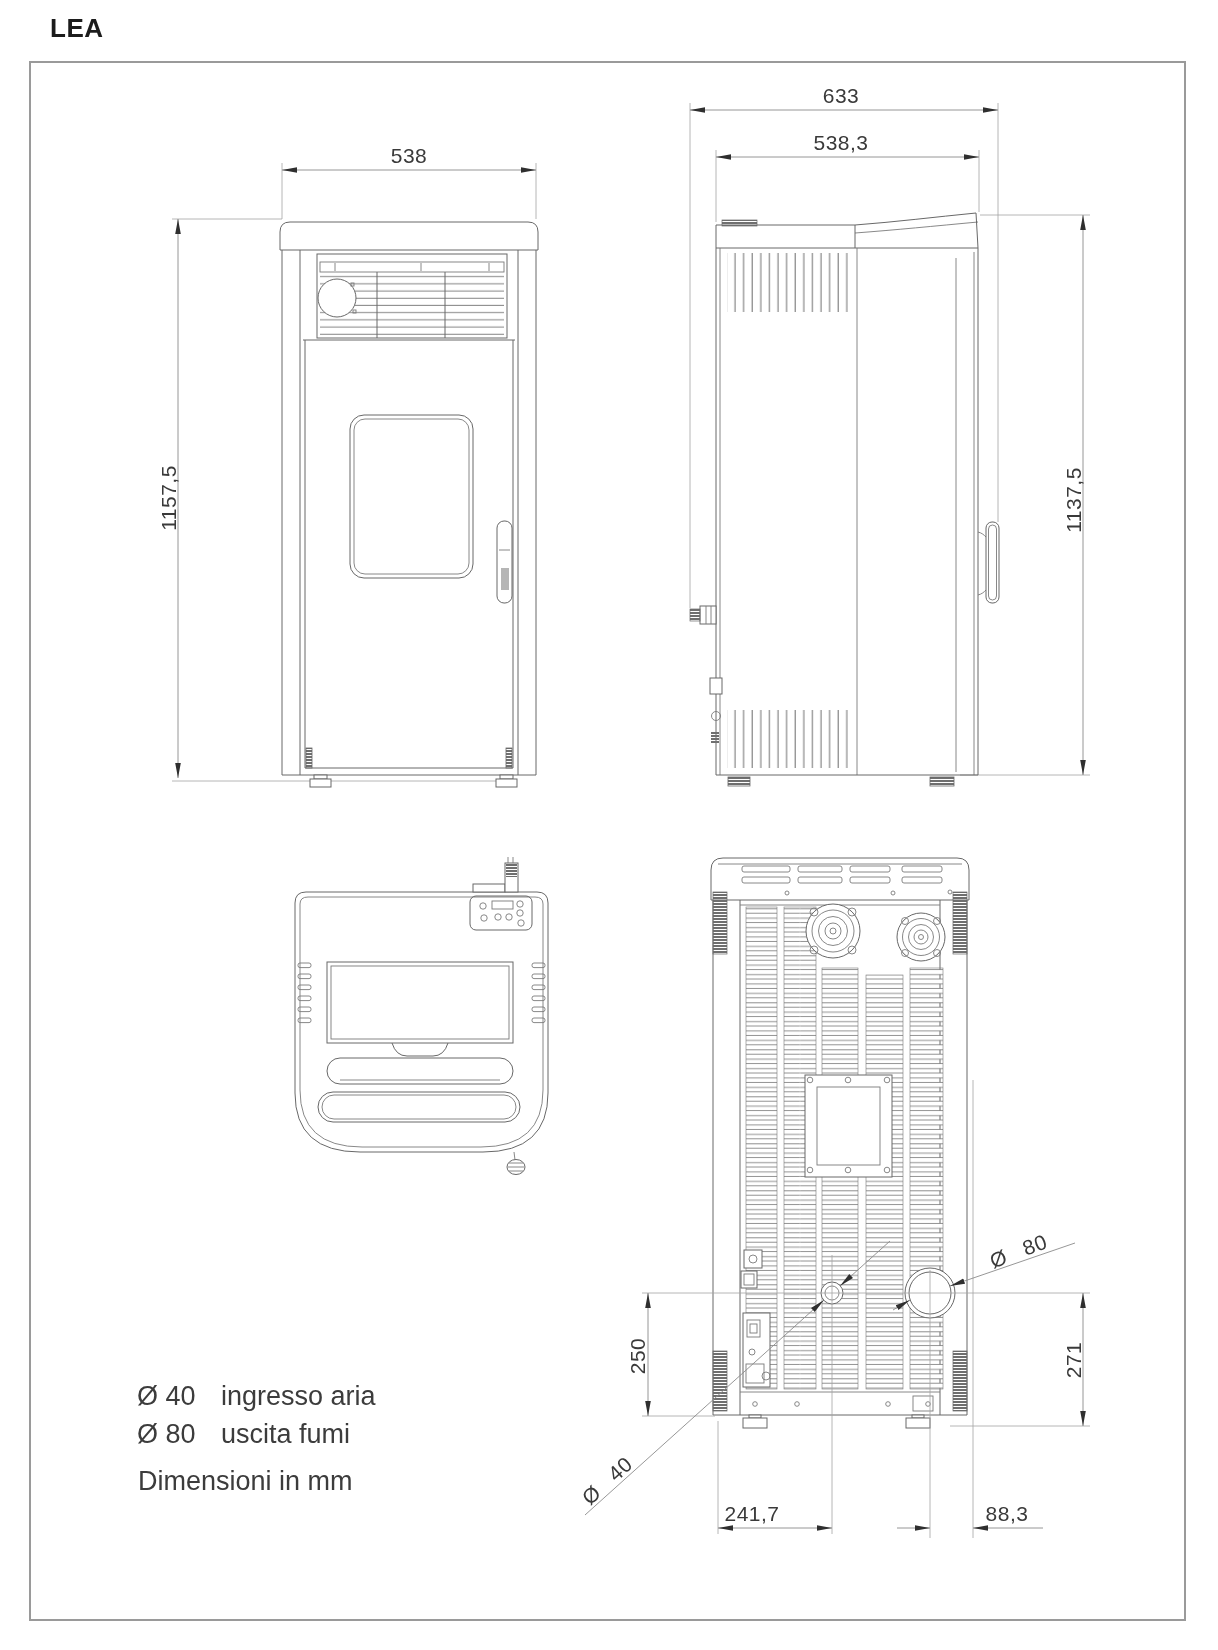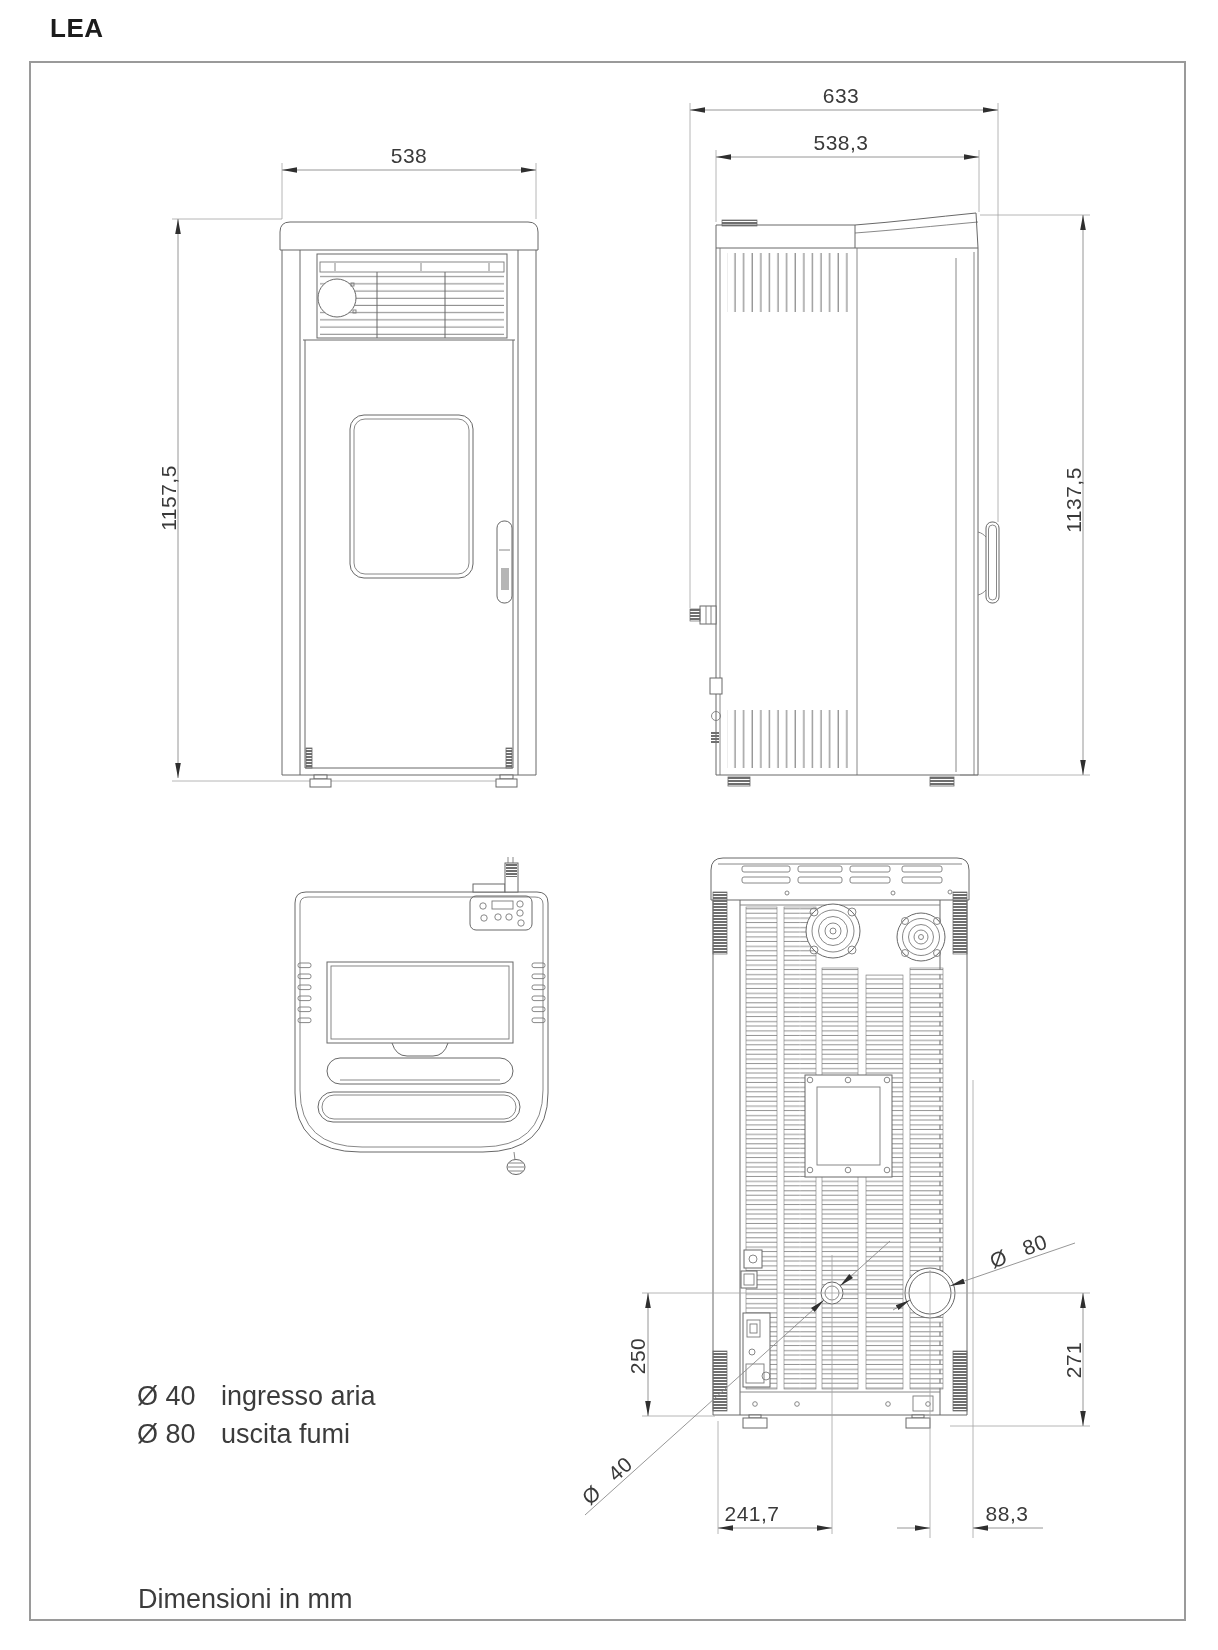--- a/index.html
+++ b/index.html
@@ -14,21 +14,21 @@
   .wf{stroke:#686868;fill:#ffffff;stroke-width:1;}
   .ext{stroke:#a3a3a3;fill:none;stroke-width:.8;}
   .dimline{stroke:#8b8b8b;fill:none;stroke-width:.9;}
   .d2{marker-start:url(#arr);marker-end:url(#arr);}
   .d1{marker-end:url(#arr);}
   text.dim{font:21px "Liberation Sans",sans-serif;fill:#3a3a3a;text-anchor:middle;letter-spacing:.5px;}
   text.dia{word-spacing:12px;}
   
   .legend-row{position:absolute;left:137px;display:flex;font-size:27px;color:#3c3c3c;}
   .legend-sym{width:84px;}
-  .legend-note{position:absolute;left:138px;top:1584px;font-size:27px;color:#3c3c3c;}
+  .legend-note{position:absolute;left:138px;top:1466px;font-size:27px;color:#3c3c3c;}
 </style>
 </head>
 <body>
 
 <div class="page-title">LEA</div>
 
 <svg class="art" width="1218" height="1650" viewBox="0 0 1218 1650">
   <defs>
     <marker id="arr" viewBox="-15 -4 16 8" markerWidth="16" markerHeight="8" refX="0" refY="0" orient="auto-start-reverse" markerUnits="userSpaceOnUse">
       <path d="M0,0 L-15,2.8 L-15,-2.8 Z" fill="#2f2f2f"></path>

